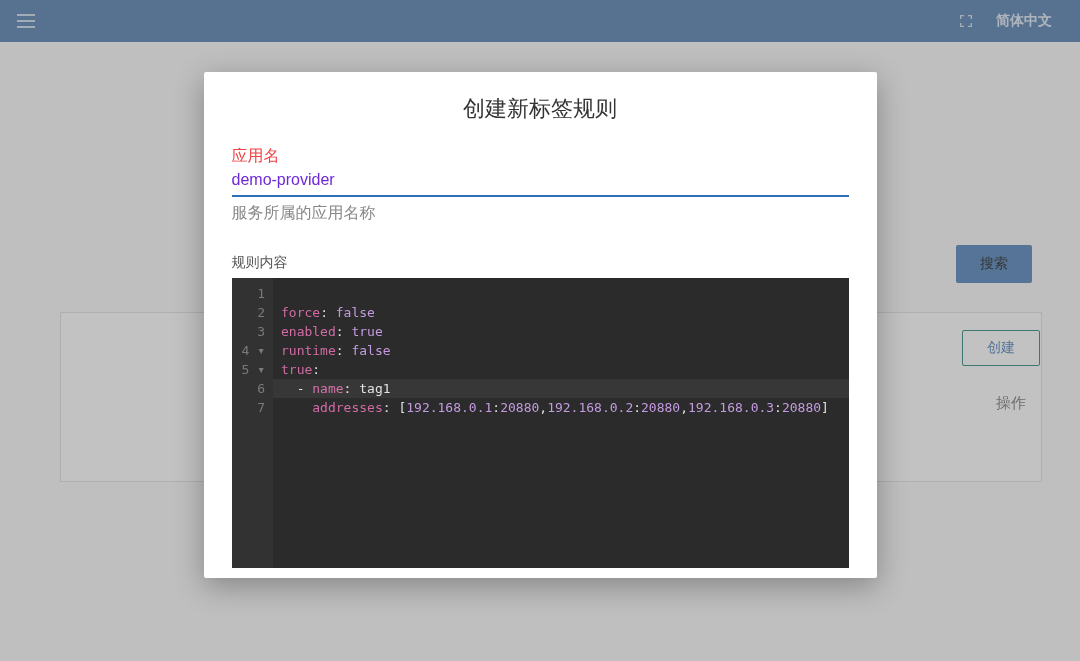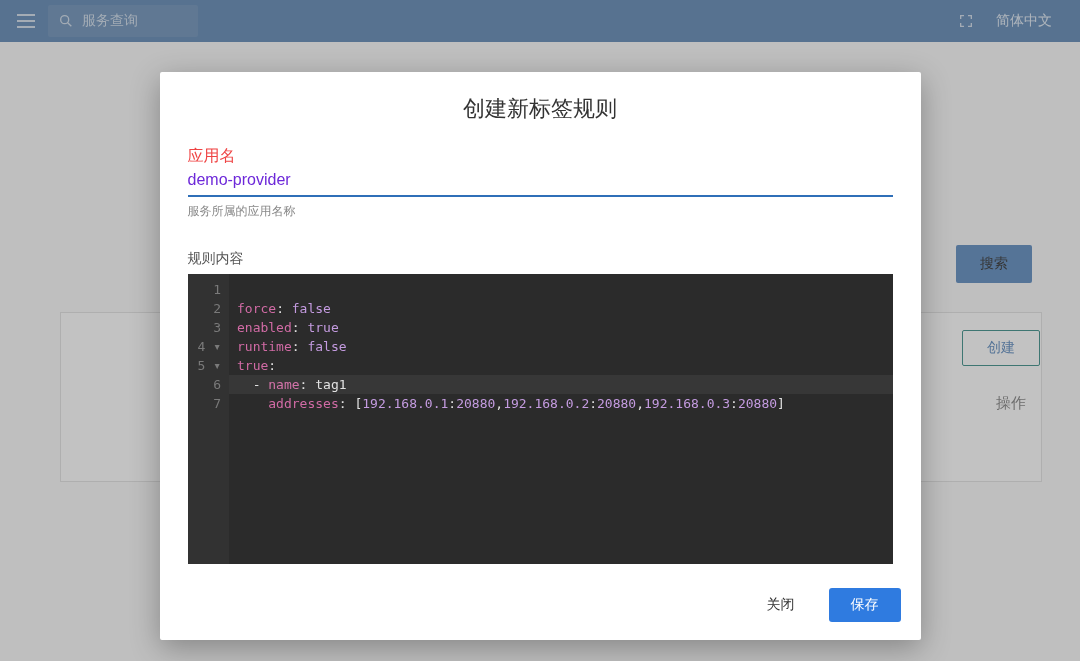--- a/index.html
+++ b/index.html
@@ -36,21 +36,21 @@
     padding: 0 10px;
     margin-left: 4px;
     border-radius: 2px;
     width: 150px;
   }
   .search-icon { width:16px; height:16px; }
   .search-text { margin-left: 8px; font-size: 14px; color:#c6d6e7; }
   .topbar-spacer { flex: 1; }
   .fullscreen-btn { width:36px; height:36px; display:flex;align-items:center;justify-content:center; cursor:pointer;}
   .fullscreen-icon { width:16px; height:16px; }
-  .lang { margin: 0 20px 0 12px; font-size:14px; color:#dbe6f2; cursor:pointer;}
+  .lang { margin: 0 20px 0 12px; font-size:14px; color:#dbe6f2; cursor:pointer;font-weight:bold;}
 
   
   .bg-content { position:absolute; top:42px; left:0; right:0; bottom:0; padding: 20px 40px; }
   .bg-search-btn {
     position:absolute; right:48px; top:203px;
     background:#3971b1; color:#000000; padding:10px 24px; font-size:14px; border-radius:2px;
   }
   .bg-create-btn {
     position:absolute; right:40px; top:288px;
     border:1px solid #0f766e; color:#3971b1; padding:8px 24px; font-size:14px; border-radius:2px;
@@ -64,21 +64,21 @@
     border:1px solid #ddd; background:#fff;
   }
 
   
   .overlay {
     position:absolute; inset:0; background:rgba(120,120,120,0.45);
     display:flex; justify-content:center; align-items:flex-start;
   }
   .modal {
     margin-top: 72px;
-    width: 761px;
+    width: 673px;
     background:#fff;
     border-radius:2px;
     box-shadow: 0 8px 30px rgba(0,0,0,0.3);
     display:flex; flex-direction:column;
   }
   .modal-title {
     font-size: 22px; font-weight:400; text-align:center; padding: 22px 0 18px;
     color:#333;
   }
   .modal-body { padding: 0 28px 10px; }
@@ -86,21 +86,21 @@
   .field-label { font-size:16px; color:#ef4444; margin-top:4px;}
   .field-input {
     width:100%;
     border:none;
     border-bottom:2px solid #2f6fb8;
     font-size:16px; padding:4px 0 6px;
     outline:none;
     color:#6d28d9;
     background:transparent;
   }
-  .field-hint { font-size:12px; color:#888; margin-top:6px;}
+  .field-hint { font-size:16px; color:#888; margin-top:6px;}
 
   .rule-label { font-size:14px; color:#555; margin-top:30px; margin-bottom:6px;}
 
   .code-editor {
     background:#2b2b2b;
     display:flex;
     font-family: "Menlo","Consolas",monospace;
     font-size:13px;
     height:290px;
     overflow:hidden;
@@ -144,27 +144,20 @@
 </head>
 <body>
 
 <div class="topbar">
   <div class="menu-btn">
     <div class="hamburger">
         <span></span>
         <span></span>
         <span></span>
       </div>
-  </div>
-  <div class="search-area">
-    <svg class="search-icon" viewBox="0 0 24 24" fill="none" stroke="#c6d6e7" stroke-width="2">
-        <circle cx="10" cy="10" r="6"></circle>
-        <line x1="20" y1="20" x2="14.5" y2="14.5"></line>
-      </svg>
-    <span class="search-text">服务查询</span>
   </div>
   <div class="topbar-spacer"></div>
   <div class="fullscreen-btn">
     <svg class="fullscreen-icon" viewBox="0 0 24 24" fill="none" stroke="#c6d6e7" stroke-width="2">
         <path d="M4 9V4h5M20 9V4h-5M4 15v5h5M20 15v5h-5"></path>
       </svg>
   </div>
   <div class="lang">简体中文</div>
 </div>
 
@@ -200,18 +193,14 @@
 <div class="hl-line" style="top:101px;"></div><span class="k-key">force</span><span class="k-colon">:</span> <span class="k-bool">false</span>
 <span class="k-key">enabled</span><span class="k-colon">:</span> <span class="k-bool">true</span>
 <span class="k-key">runtime</span><span class="k-colon">:</span> <span class="k-bool">false</span>
 <span class="k-key">true</span><span class="k-colon">:</span>
   <span class="k-str">-</span> <span class="k-key">name</span><span class="k-colon">:</span> <span class="k-str">tag1</span>
     <span class="k-key">addresses</span><span class="k-colon">:</span> <span class="k-br">[</span><span class="k-num">192.168.0.1</span><span class="k-colon">:</span><span class="k-num">20880</span><span class="k-str">,</span><span class="k-num">192.168.0.2</span><span class="k-colon">:</span><span class="k-num">20880</span><span class="k-str">,</span><span class="k-num">192.168.0.3</span><span class="k-colon">:</span><span class="k-num">20880</span><span class="k-br">]</span>
         </div>
       </div>
 
     </div>
-    <div class="modal-actions">
-      <button class="btn">关闭</button>
-      <button class="btn btn-primary">保存</button>
-    </div>
   </div>
 </div>
 
 </body></html>

